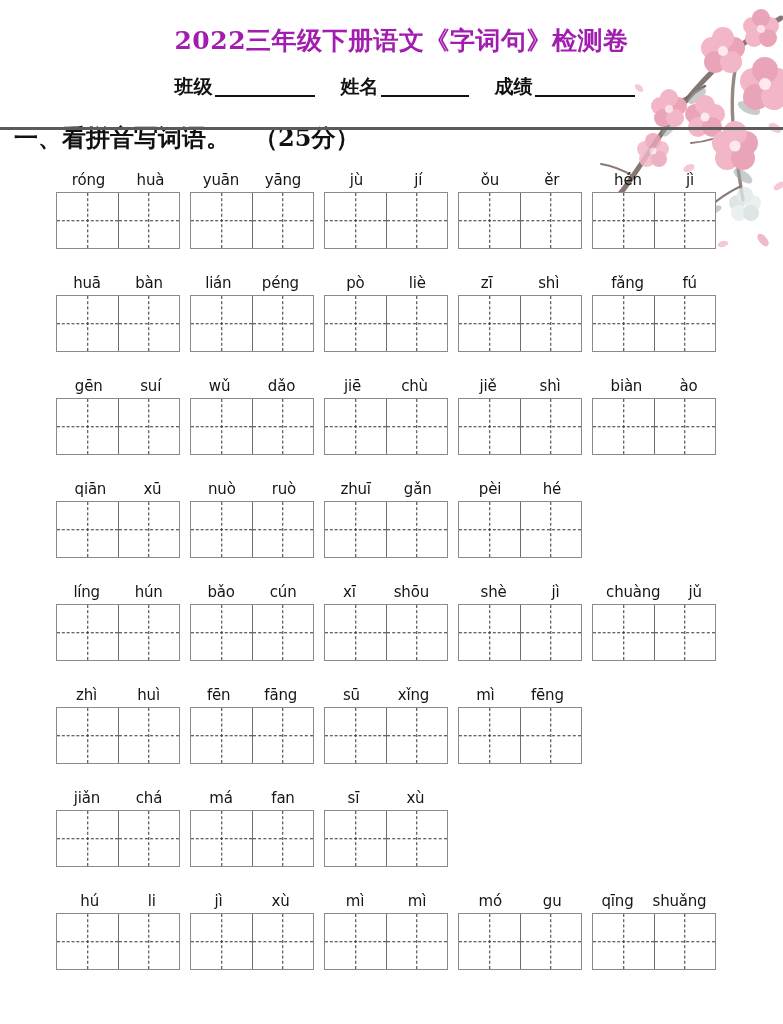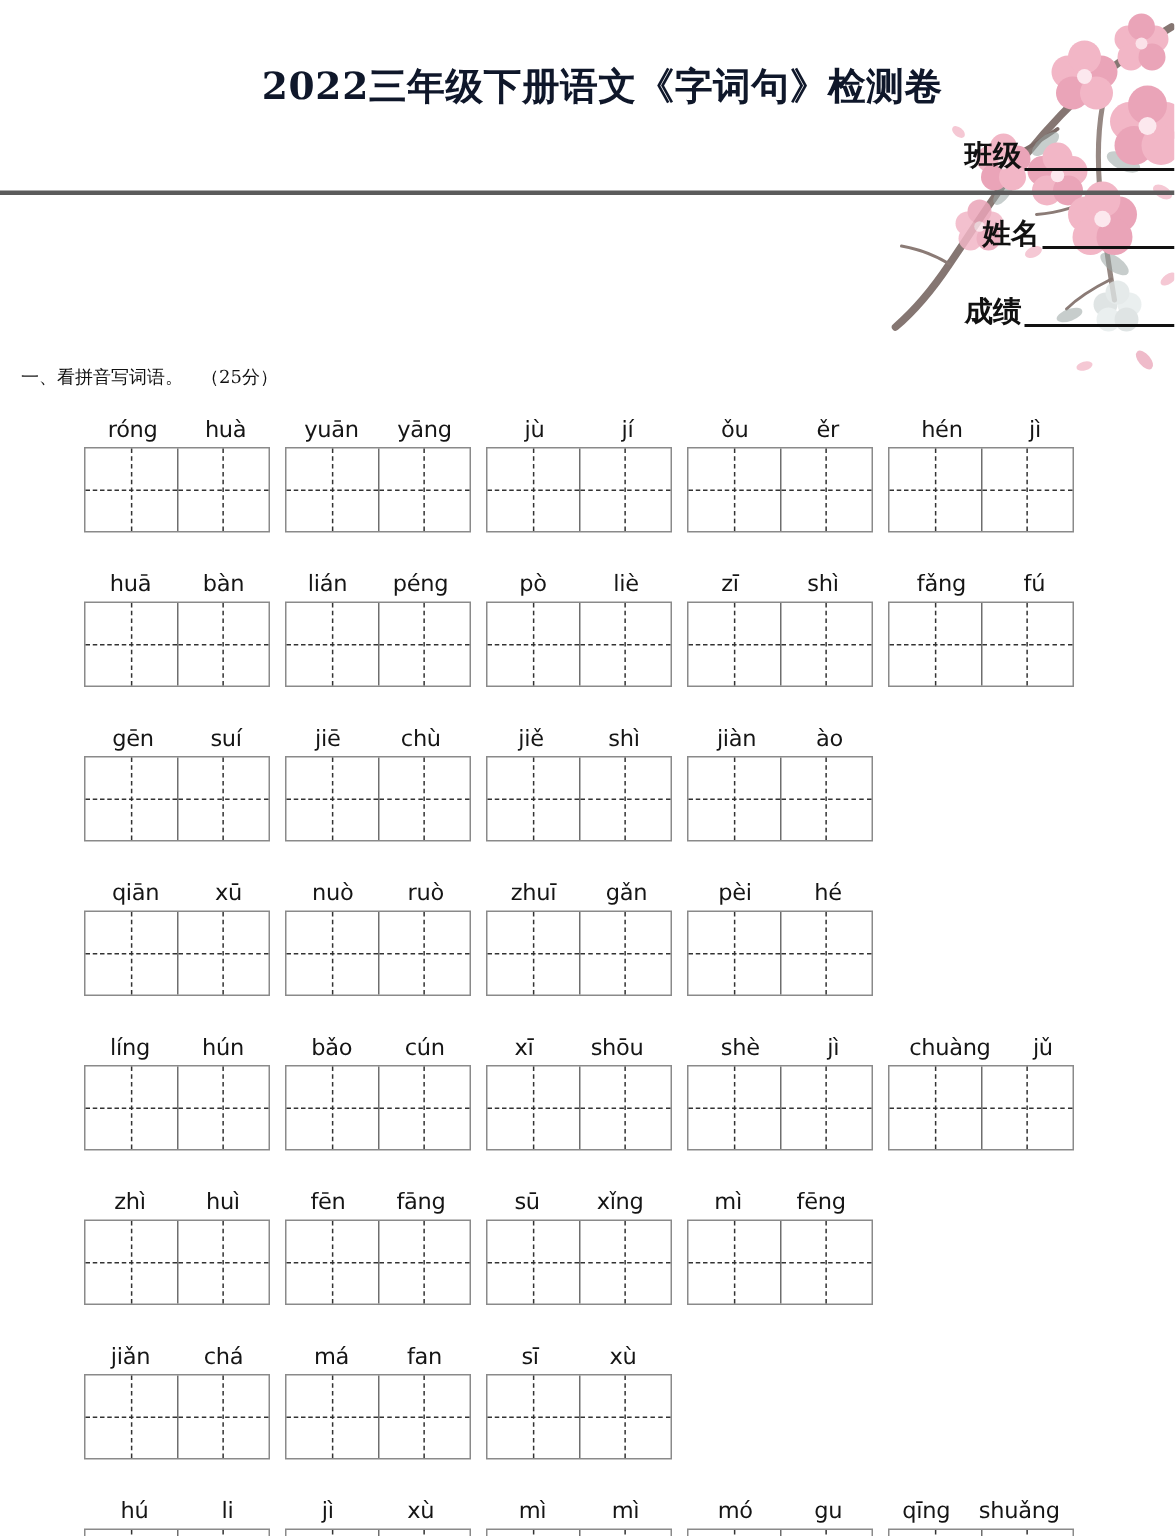--- a/index.html
+++ b/index.html
@@ -32,38 +32,37 @@
     position: relative;
     z-index: 2;
     padding-top: 24px;
   }
   .paper-title {
     text-align: center;
     font-family: "DejaVu Serif", "Liberation Serif", serif;
     font-size: 25px;
     font-weight: bold;
     letter-spacing: 0.5px;
-    color: #0f172a;
-    margin: 17px;
+    color: #a21caf;
+    margin: 0;
     padding-left: 20px;
     white-space: nowrap;
   }
   .info-line {
     display: flex;
     justify-content: center;
     align-items: flex-end;
     gap: 26px;
     margin-top: 17px;
     padding-left: 26px;
     font-family: "DejaVu Serif", "Liberation Serif", serif;
     font-size: 19px;
     font-weight: bold;
     color: #111111;
     white-space: nowrap;
-    flex-direction: column;
   }
   .info-field {
     display: inline-flex;
     align-items: flex-end;
   }
   .info-rule {
     display: inline-block;
     border-bottom: 2px solid #111111;
     margin-left: 2px;
     margin-bottom: 3px;
@@ -82,22 +81,22 @@
     z-index: 3;
   }
 
   
   .section-heading {
     position: relative;
     z-index: 2;
     margin: 0;
     padding: 22px 0 0 14px;
     font-family: "DejaVu Serif", "Liberation Serif", serif;
-    font-size: 12px;
-    font-weight: normal;
+    font-size: 24px;
+    font-weight: bold;
     color: #111111;
     white-space: nowrap;
   }
 
   
   .exercise-body {
     position: relative;
     z-index: 2;
     padding: 12px 0 0 0;
   }
@@ -395,41 +394,51 @@
           <span class="pinyin-syllable">gēn</span>
           <span class="pinyin-syllable">suí</span>
         </div>
         <div class="tianzige">
           <div class="tianzige-cell"></div>
           <div class="tianzige-cell"></div>
         </div>
       </div>
       <div class="word-group">
         <div class="pinyin-pair">
+          <span class="pinyin-syllable">wǔ</span>
+          <span class="pinyin-syllable">dǎo</span>
+        </div>
+        <div class="tianzige">
+          <div class="tianzige-cell"></div>
+          <div class="tianzige-cell"></div>
+        </div>
+      </div>
+      <div class="word-group">
+        <div class="pinyin-pair">
           <span class="pinyin-syllable">jiē</span>
           <span class="pinyin-syllable">chù</span>
         </div>
         <div class="tianzige">
           <div class="tianzige-cell"></div>
           <div class="tianzige-cell"></div>
         </div>
       </div>
       <div class="word-group">
         <div class="pinyin-pair">
           <span class="pinyin-syllable">jiě</span>
           <span class="pinyin-syllable">shì</span>
         </div>
         <div class="tianzige">
           <div class="tianzige-cell"></div>
           <div class="tianzige-cell"></div>
         </div>
       </div>
       <div class="word-group">
         <div class="pinyin-pair">
-          <span class="pinyin-syllable">jiàn</span>
+          <span class="pinyin-syllable">biàn</span>
           <span class="pinyin-syllable">ào</span>
         </div>
         <div class="tianzige">
           <div class="tianzige-cell"></div>
           <div class="tianzige-cell"></div>
         </div>
       </div>
     </div>
     <div class="pinyin-row">
       <div class="word-group">

